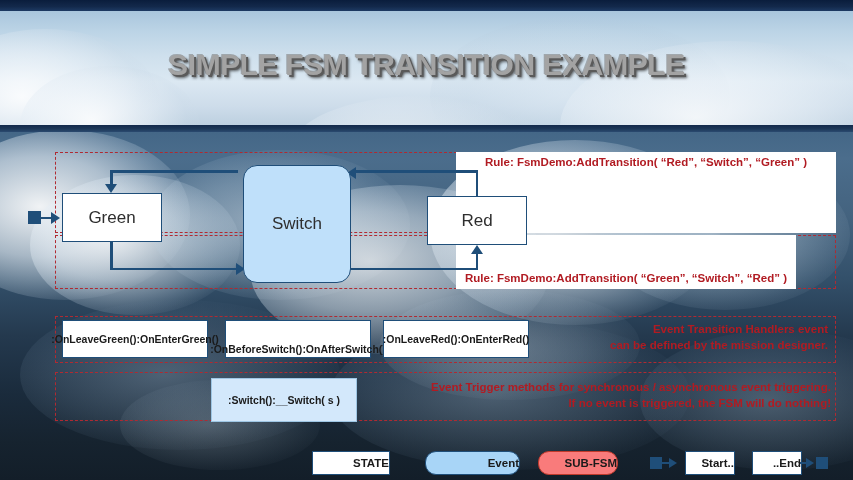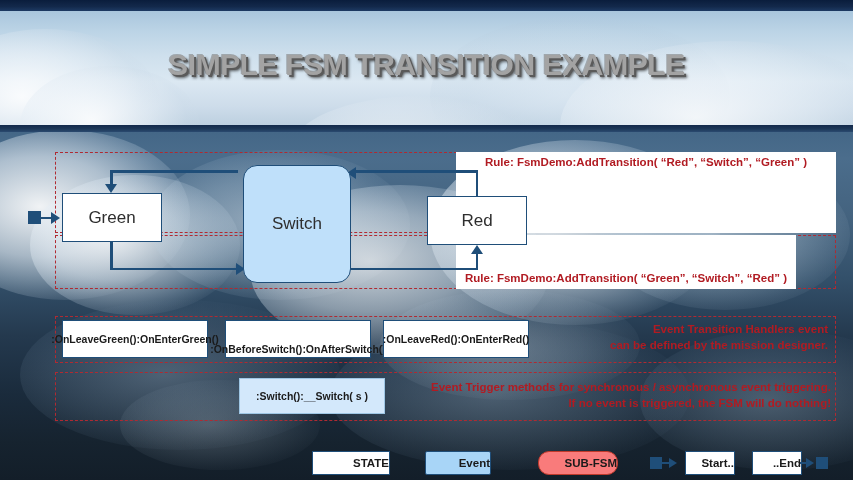--- a/index.html
+++ b/index.html
@@ -215,21 +215,21 @@
     flex-direction: row;
     align-items: center;
     justify-content: center;
     line-height: 1.55;
     white-space: nowrap;
   }
   .code-box.evt { background: #d3e8fb; border-color: #9ec6e4; }
   .box-h1 { left: 62px;  top: 188px; width: 146px; height: 38px; }
   .box-h2 { left: 225px; top: 188px; width: 146px; height: 38px; align-items: flex-end; }
   .box-h3 { left: 383px; top: 188px; width: 146px; height: 38px; }
-  .box-t1 { left: 239px; top: 246px; width: 146px; height: 36px; }
+  .box-t1 { left: 211px; top: 246px; width: 146px; height: 44px; }
 
   .note {
     position: absolute;
     color: #b11b22;
     font-family: "Liberation Sans", sans-serif;
     font-size: 11.5px;
     font-weight: bold;
     line-height: 1.35;
     text-align: right;
     white-space: nowrap;
@@ -250,22 +250,22 @@
     align-items: center;
     justify-content: flex-end;
     font-family: "Liberation Sans", sans-serif;
     font-size: 11.5px;
     font-weight: bold;
     color: #1a1a1a;
     height: 24px;
   }
   .lg-state { left: 312px; top: 5px; width: 78px;
               background: #ffffff; border: 1.4px solid #1f4e79; }
-  .lg-event { left: 425px; top: 5px; width: 66px;
-              background: #a8d5f7; border: 1.4px solid #1f4e79; border-radius: 2px; }
+  .lg-event { left: 425px; top: 5px; width: 95px;
+              background: #a8d5f7; border: 1.4px solid #1f4e79; border-radius: 11px; }
   .lg-subfsm{ left: 538px; top: 5px; width: 80px;
               background: #f97b7b; border: 1.4px solid #c0392b; border-radius: 11px; }
   .lg-start { left: 685px; top: 5px; width: 50px;
               background: #ffffff; border: 1.4px solid #1f4e79; padding-left: 42px; }
   .lg-end   { left: 752px; top: 5px; width: 50px;
               background: #ffffff; border: 1.4px solid #1f4e79; }
   .lg-sq    { position: absolute; width: 12px; height: 12px; background: #1f4e79; top: 11px; }
   .lg-sq-start { left: 650px; }
   .lg-sq-end   { left: 816px; }
   .lg-ar { position: absolute; top: 12px; width: 0; height: 0;

